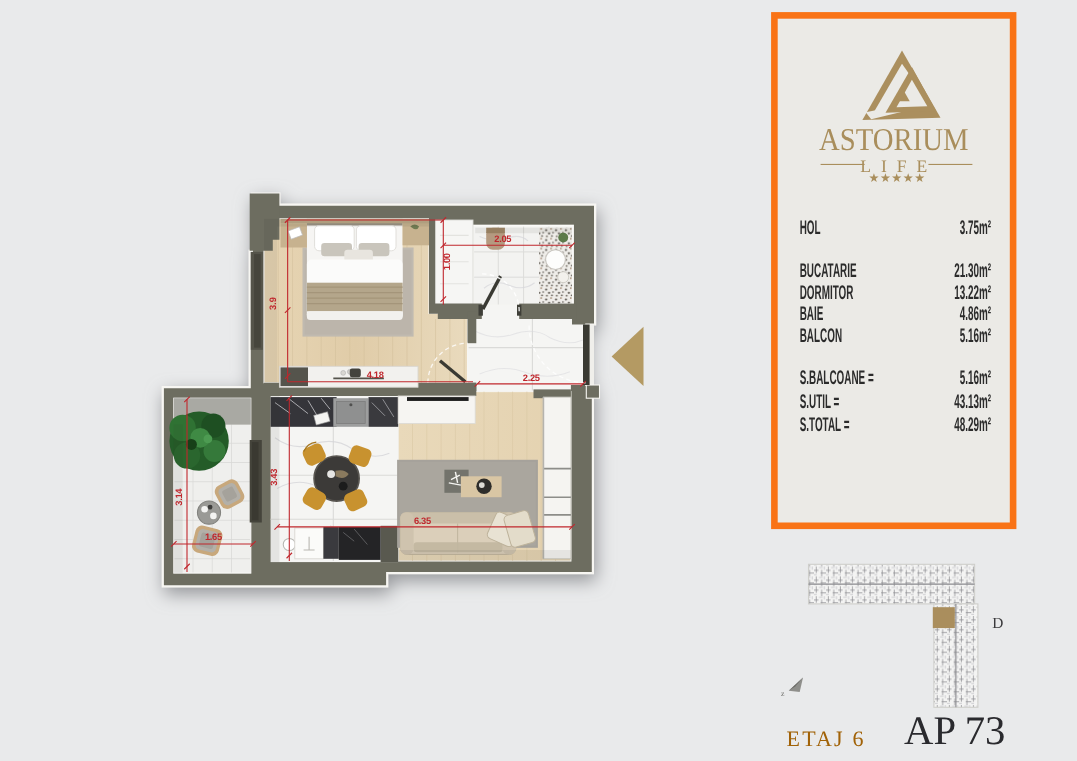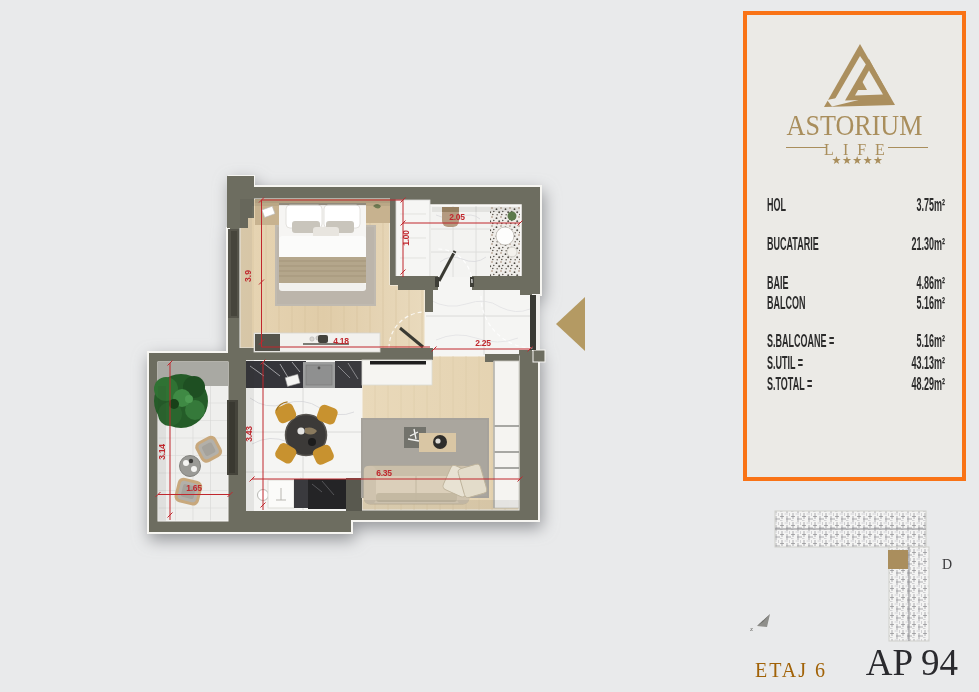--- a/index.html
+++ b/index.html
@@ -1,18 +1,18 @@
 <!DOCTYPE html>
 <html><head>
 <meta charset="utf-8">
 <style>
   html,body{margin:0;padding:0;}
   body{width:979px;height:692px;overflow:hidden;background:#e9eaeb;font-family:"Liberation Sans",sans-serif;position:relative;}
   #plan{position:absolute;left:0;top:0;}
-  #panel{position:absolute;left:743px;top:11px;width:223px;height:470px;background:#ebeae6;border:4px solid #f97316;box-sizing:border-box;}
+  #panel{position:absolute;left:701px;top:11px;width:223px;height:470px;background:#ebeae6;border:6px solid #f97316;box-sizing:border-box;}
   .row{position:absolute;left:20px;right:17px;height:18px;text-decoration:underline;}
   .lab{position:absolute;left:0;top:0;font-weight:bold;font-size:18px;line-height:1;color:#2b2b2b;transform:scaleX(0.5);transform-origin:0 0;white-space:nowrap;}
   .val{position:absolute;right:0;top:0;font-weight:bold;font-size:18px;line-height:1;color:#2b2b2b;transform:scaleX(0.5);transform-origin:100% 0;white-space:nowrap;}
 </style>
 </head>
 <body>
 
 <svg id="plan" width="743" height="692" viewBox="0 0 743 692">
 <defs>
   <linearGradient id="woodBed" x1="0" y1="0" x2="1" y2="0">
@@ -329,20 +329,24 @@
   <div style="position:absolute;left:0;top:140px;width:100%;text-align:center;font-size:11px;line-height:1;color:#a98e5c;letter-spacing:0.5px;text-indent:6px;">★★★★★</div>
 
   <div class="row" style="top:181px;">
       <span class="lab">HOL</span>
       <span class="val">3.75m²</span>
     </div>
   <div class="row" style="top:220px;">
       <span class="lab">BUCATARIE</span>
       <span class="val">21.30m²</span>
     </div>
+  <div class="row" style="top:240px;">
+      <span class="lab">DORMITOR</span>
+      <span class="val">13.22m²</span>
+    </div>
   <div class="row" style="top:259px;">
       <span class="lab">BAIE</span>
       <span class="val">4.86m²</span>
     </div>
   <div class="row" style="top:279px;">
       <span class="lab">BALCON</span>
       <span class="val">5.16m²</span>
     </div>
 
   <div class="row" style="top:317px;">
@@ -377,14 +381,14 @@
 
     <text x="195" y="74" font-family="'Liberation Serif',serif" font-size="14" fill="#3a3a3c">D</text>
 
     <path d="M10 131 L23 119 L20 132 Z" fill="#8f8f8b"></path>
     <path d="M10 131 L23 119 L16 127 Z" fill="#6e6e6a"></path>
     <text x="3" y="136" font-family="'Liberation Serif',serif" font-size="7" fill="#6e6e6a">z</text>
   </svg>
 
   <div style="position:absolute;left:8px;top:644px;font-family:'Liberation Serif',serif;font-size:20px;color:#a16207;letter-spacing:2px;">ETAJ 6</div>
 
-  <div style="position:absolute;right:4px;top:626px;font-family:'Liberation Serif',serif;font-size:37px;color:#2a2a2e;">AP 94</div>
+  <div style="position:absolute;right:4px;top:626px;font-family:'Liberation Serif',serif;font-size:37px;color:#2a2a2e;">AP 73</div>
 </div>
 
 </body></html>

